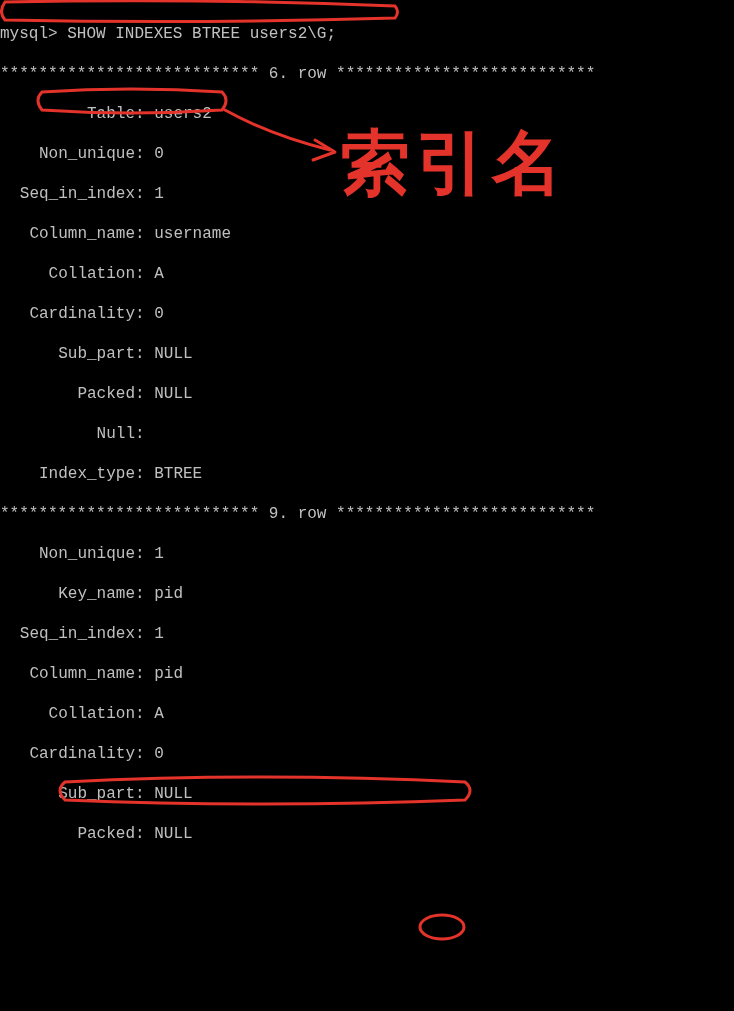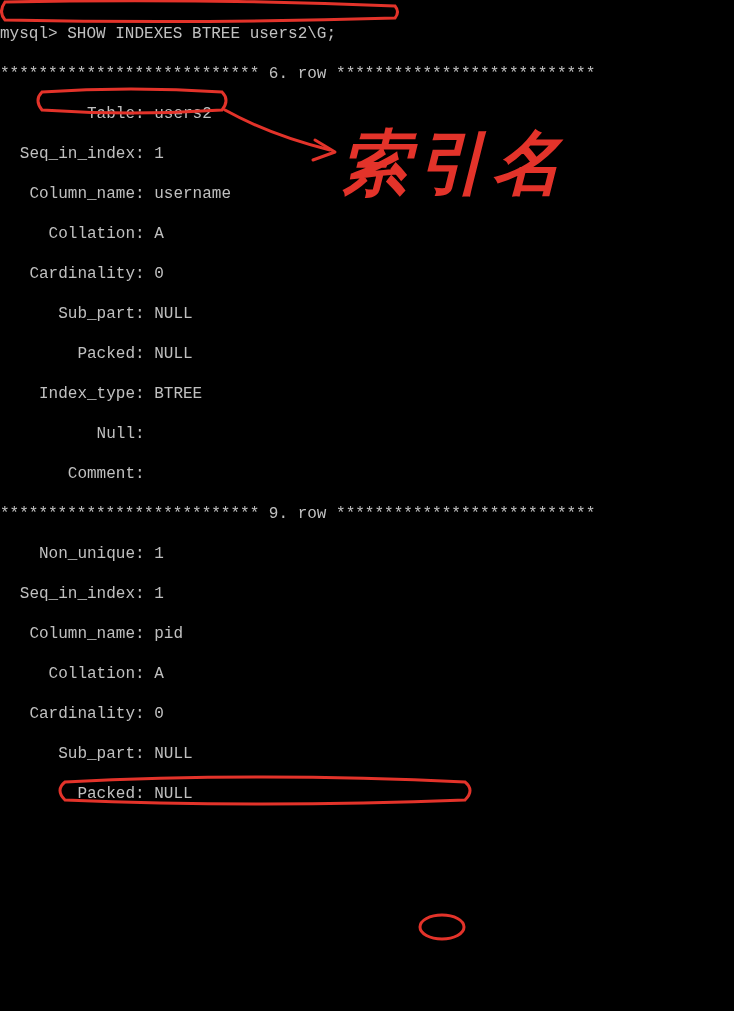--- a/index.html
+++ b/index.html
@@ -43,31 +43,32 @@
     letter-spacing: 6px;
   }
 </style>
 </head>
 <body>
 
 <div class="terminal">
 <div class="row"><span>mysql&gt;</span> <span>SHOW INDEXES BTREE users2\G;</span></div>
 <div class="row"><span>***************************</span><span> 6. row </span><span>***************************</span></div>
 <div class="row"><span class="label">Table</span><span class="colon">: </span><span class="val">users2</span></div>
+<div class="row"><span class="label">Non_unique</span><span class="colon">: </span><span class="val">0</span></div>
 <div class="row"><span class="label">Seq_in_index</span><span class="colon">: </span><span class="val">1</span></div>
 <div class="row"><span class="label">Column_name</span><span class="colon">: </span><span class="val">username</span></div>
 <div class="row"><span class="label">Collation</span><span class="colon">: </span><span class="val">A</span></div>
 <div class="row"><span class="label">Cardinality</span><span class="colon">: </span><span class="val">0</span></div>
 <div class="row"><span class="label">Sub_part</span><span class="colon">: </span><span class="val">NULL</span></div>
 <div class="row"><span class="label">Packed</span><span class="colon">: </span><span class="val">NULL</span></div>
+<div class="row"><span class="label">Null</span><span class="colon">: </span><span class="val"></span></div>
 <div class="row"><span class="label">Index_type</span><span class="colon">: </span><span class="val">BTREE</span></div>
-<div class="row"><span class="label">Null</span><span class="colon">: </span><span class="val"></span></div>
-<div class="row"><span class="label">Comment</span><span class="colon">: </span><span class="val"></span></div>
 <div class="row"><span>***************************</span><span> 9. row </span><span>***************************</span></div>
 <div class="row"><span class="label">Non_unique</span><span class="colon">: </span><span class="val">1</span></div>
+<div class="row"><span class="label">Key_name</span><span class="colon">: </span><span class="val">pid</span></div>
 <div class="row"><span class="label">Seq_in_index</span><span class="colon">: </span><span class="val">1</span></div>
 <div class="row"><span class="label">Column_name</span><span class="colon">: </span><span class="val">pid</span></div>
 <div class="row"><span class="label">Collation</span><span class="colon">: </span><span class="val">A</span></div>
 <div class="row"><span class="label">Cardinality</span><span class="colon">: </span><span class="val">0</span></div>
 <div class="row"><span class="label">Sub_part</span><span class="colon">: </span><span class="val">NULL</span></div>
 <div class="row"><span class="label">Packed</span><span class="colon">: </span><span class="val">NULL</span></div>
 
 
 
 
@@ -93,13 +94,13 @@
 
   <path d="M 42 92 Q 130 86 222 92 Q 230 100 222 110 Q 130 116 42 110 Q 34 100 42 92 Z" stroke="#e3332a" stroke-width="3" fill="none" stroke-linecap="round"></path>
 
   <path d="M 225 110 Q 270 135 330 150" stroke="#e3332a" stroke-width="3" fill="none" stroke-linecap="round"></path>
   <path d="M 315 140 L 335 152 L 313 160" stroke="#e3332a" stroke-width="3" fill="none" stroke-linecap="round" stroke-linejoin="round"></path>
 
   <path d="M 65 782 Q 260 772 465 782 Q 475 790 465 800 Q 260 808 65 800 Q 55 790 65 782 Z" stroke="#e3332a" stroke-width="3" fill="none" stroke-linecap="round"></path>
 
   <ellipse cx="442" cy="927" rx="22" ry="12" stroke="#e3332a" stroke-width="3" fill="none"></ellipse>
 </svg>
-<div class="ann-text" style="top:120px;left:340px;font-style:italic;">索引名</div>
+<div class="ann-text" style="top:120px;left:340px;">索引名</div>
 
 </body></html>

